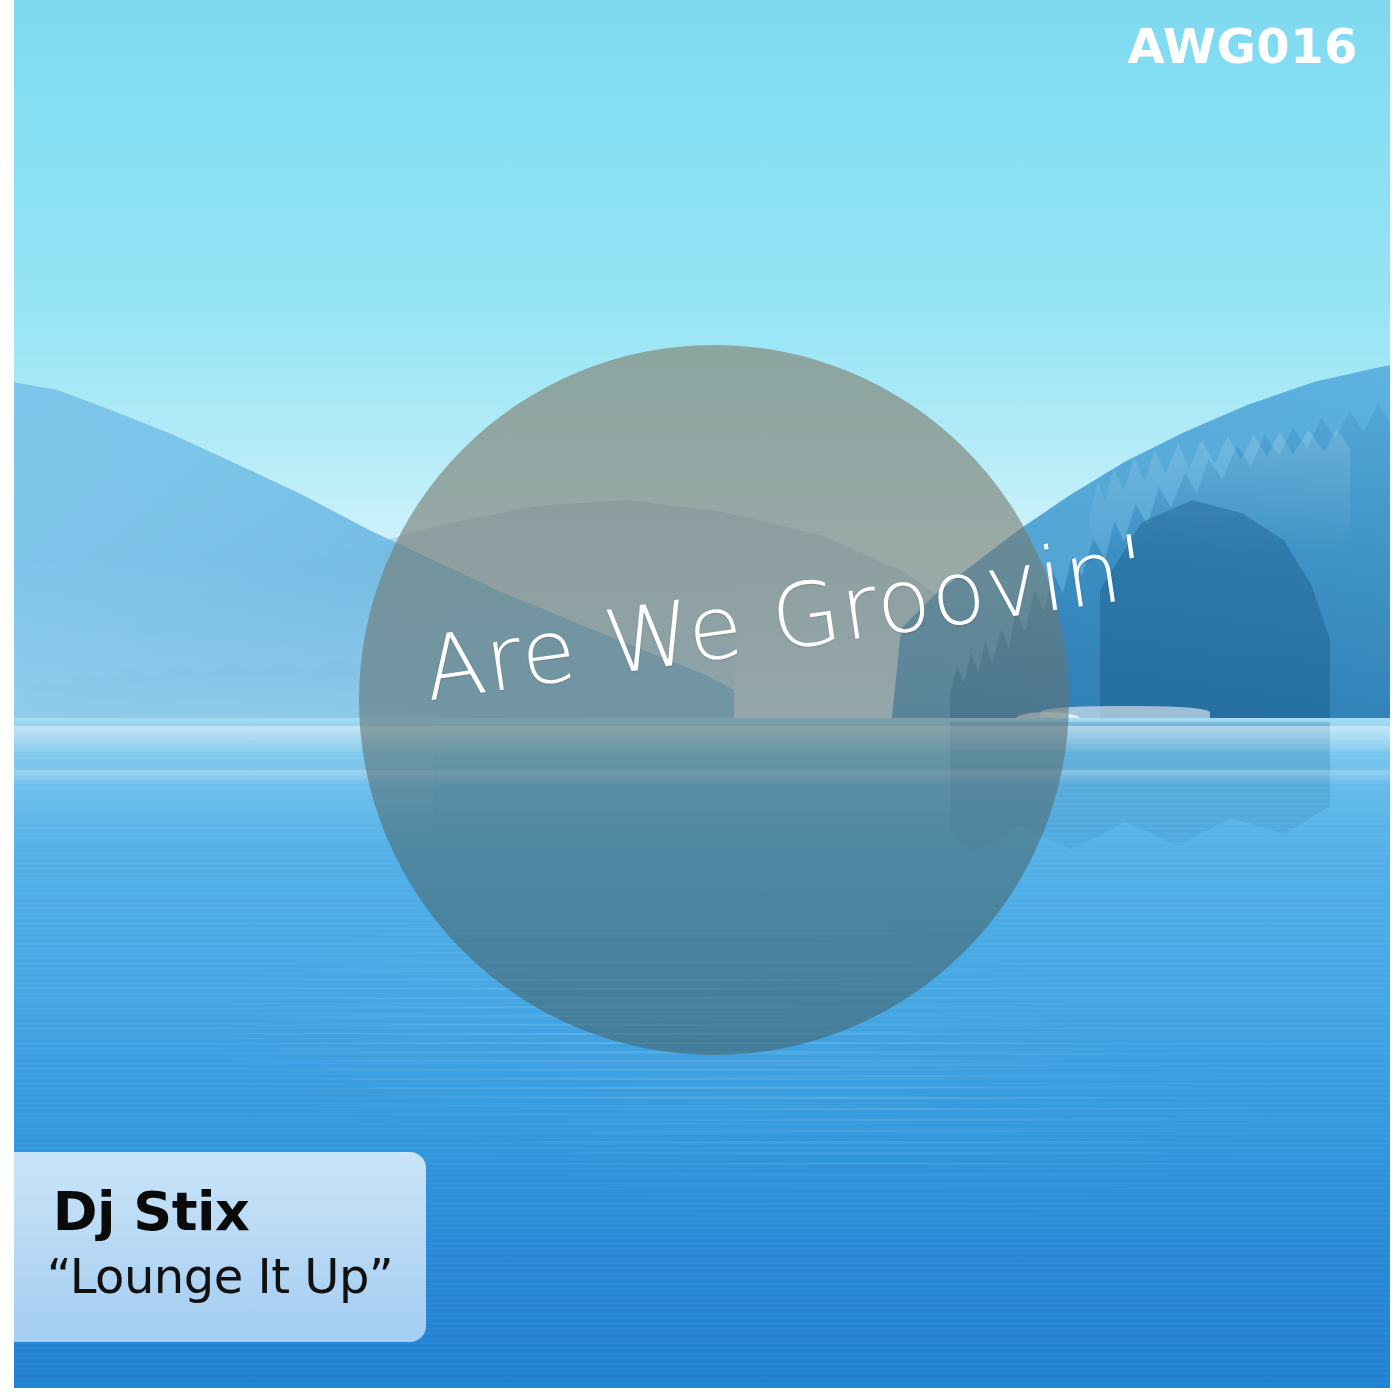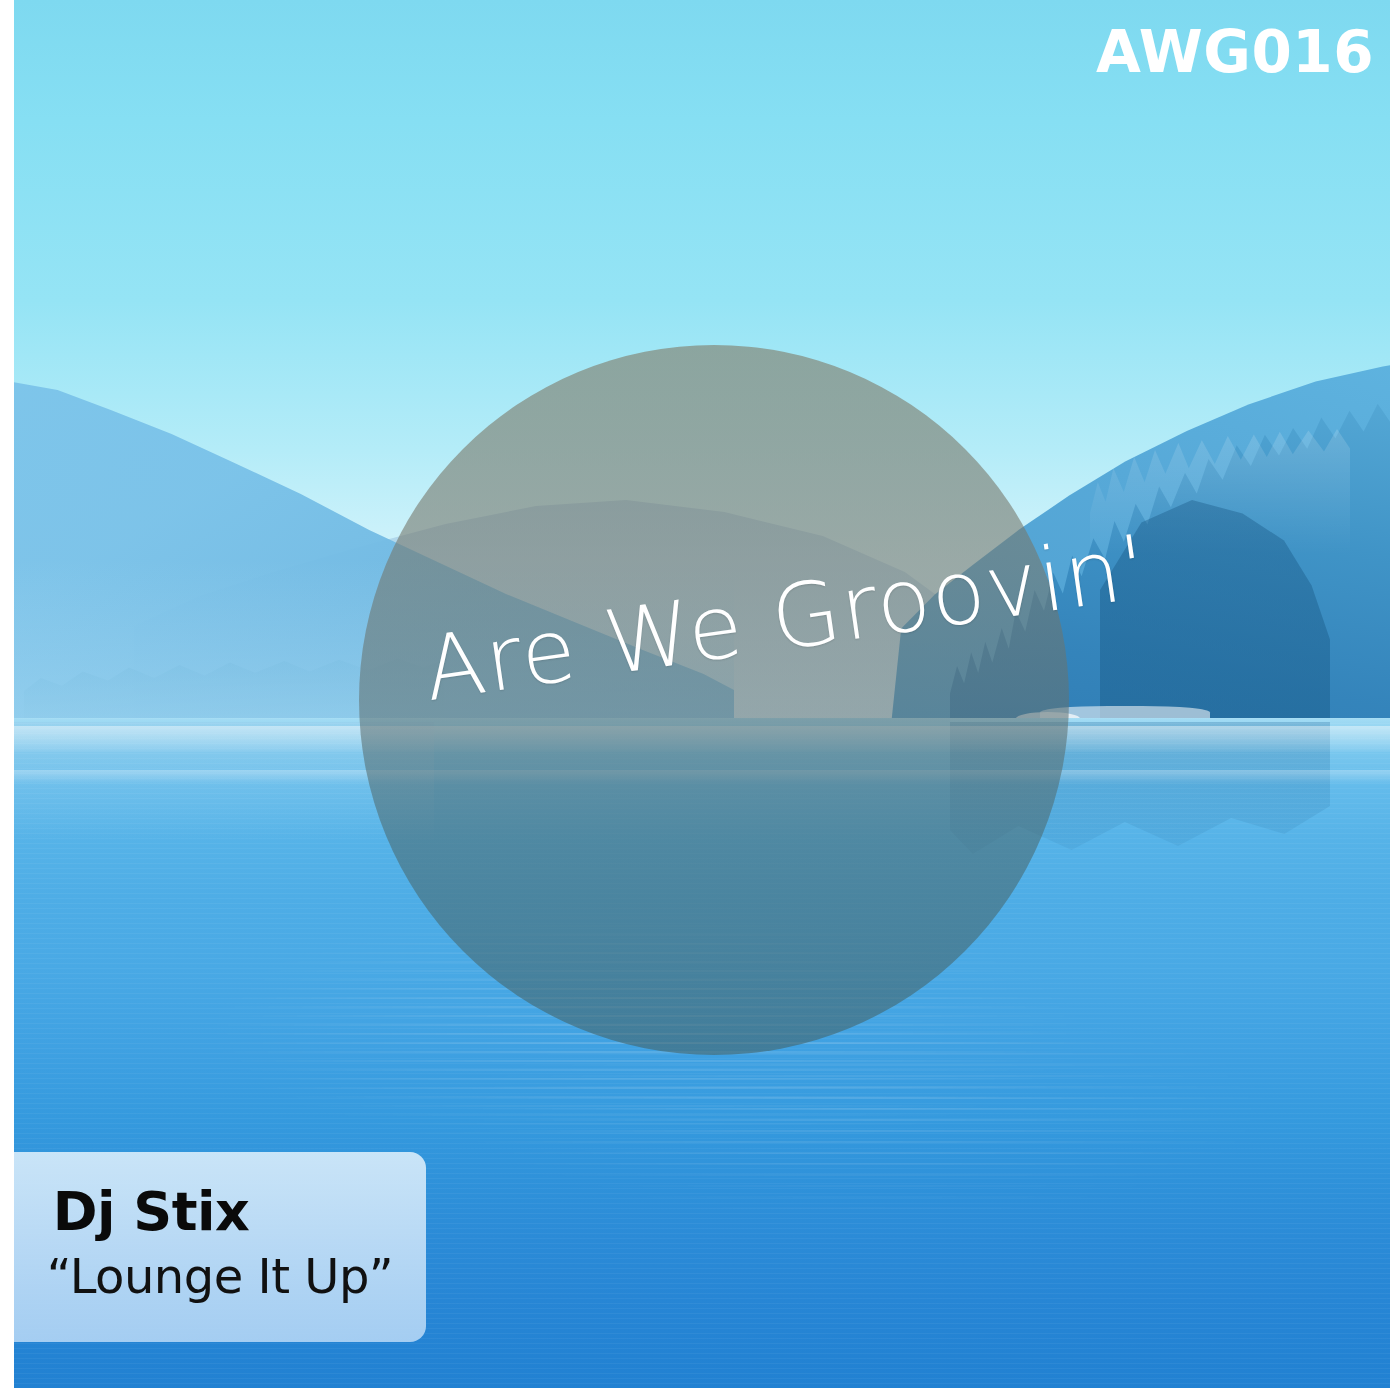--- a/index.html
+++ b/index.html
@@ -281,26 +281,26 @@
     font-weight: 300;
     font-size: 88px;
     letter-spacing: 1.5px;
     white-space: nowrap;
     text-shadow: 0 1px 2px rgba(0,0,0,0.12);
   }
 
   
   .catalog {
     position: absolute;
-    right: 16px;
+    right: 32px;
     top: 18px;
     color: #ffffff;
     font-family: "DejaVu Sans", sans-serif;
     font-weight: bold;
-    font-size: 58px;
+    font-size: 48px;
     letter-spacing: 0.5px;
     white-space: nowrap;
   }
 
   
   .artist-panel {
     position: absolute;
     left: 0px;
     top: 1152px;
     width: 412px;

